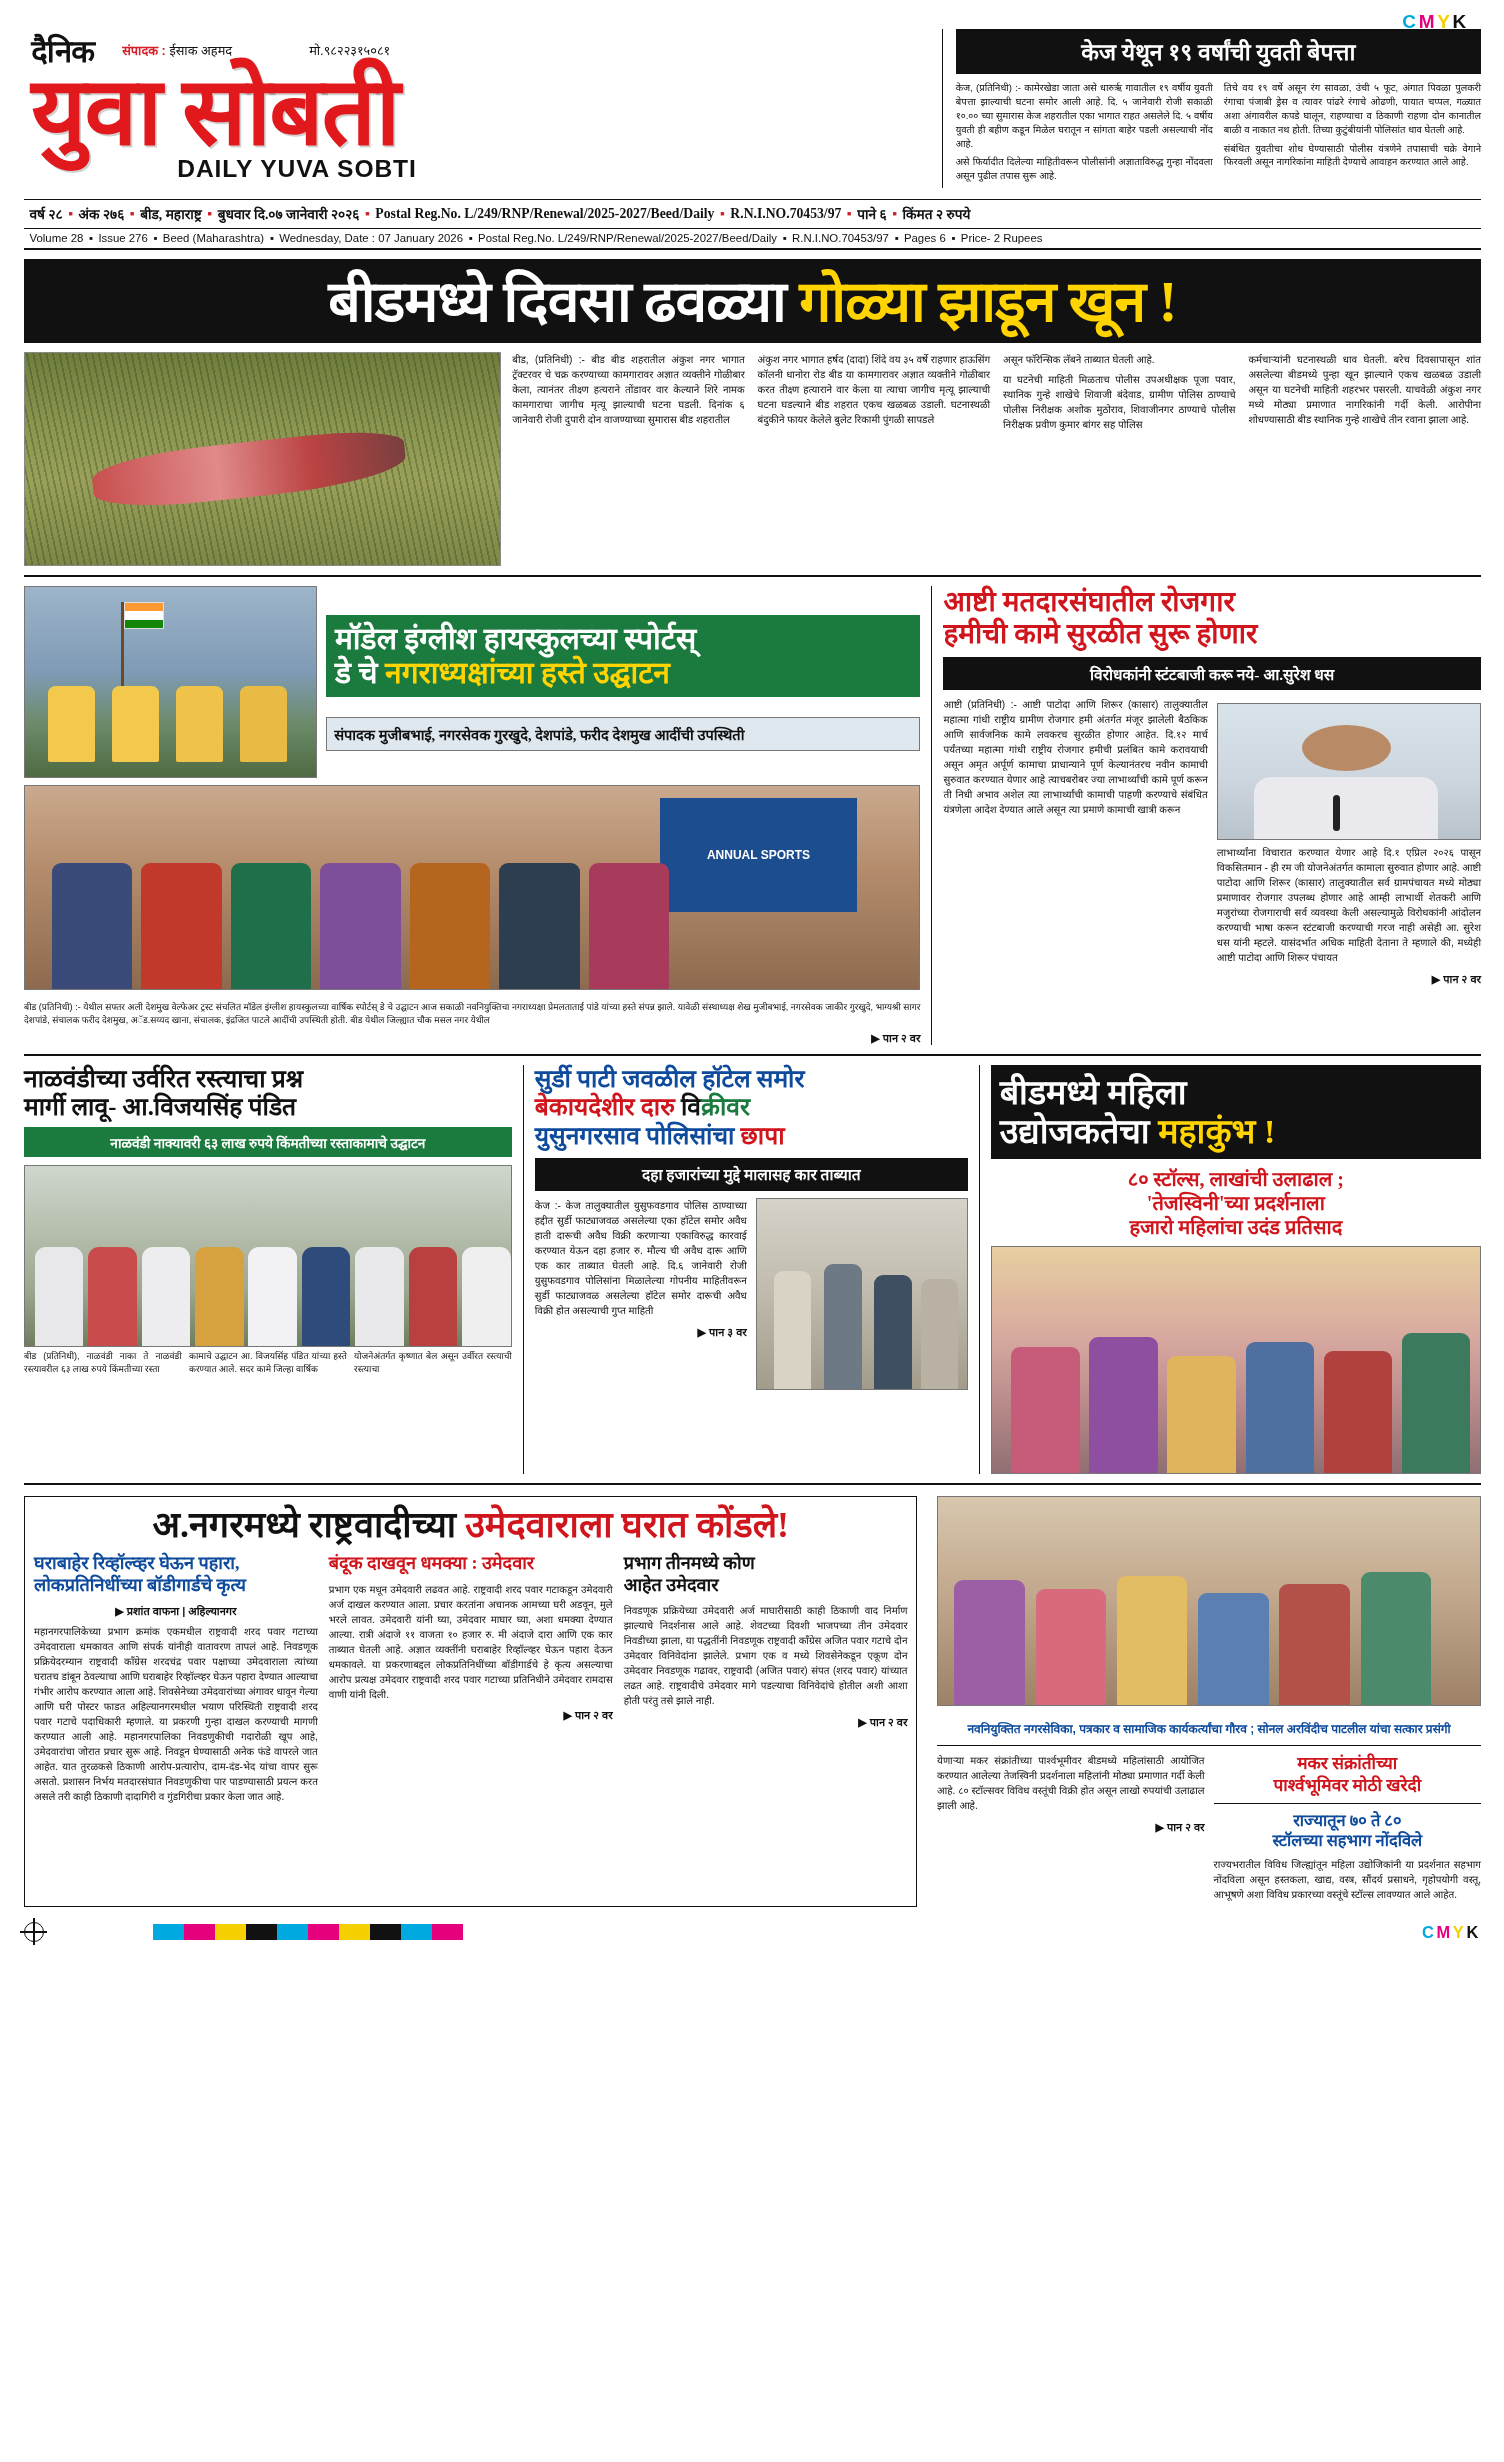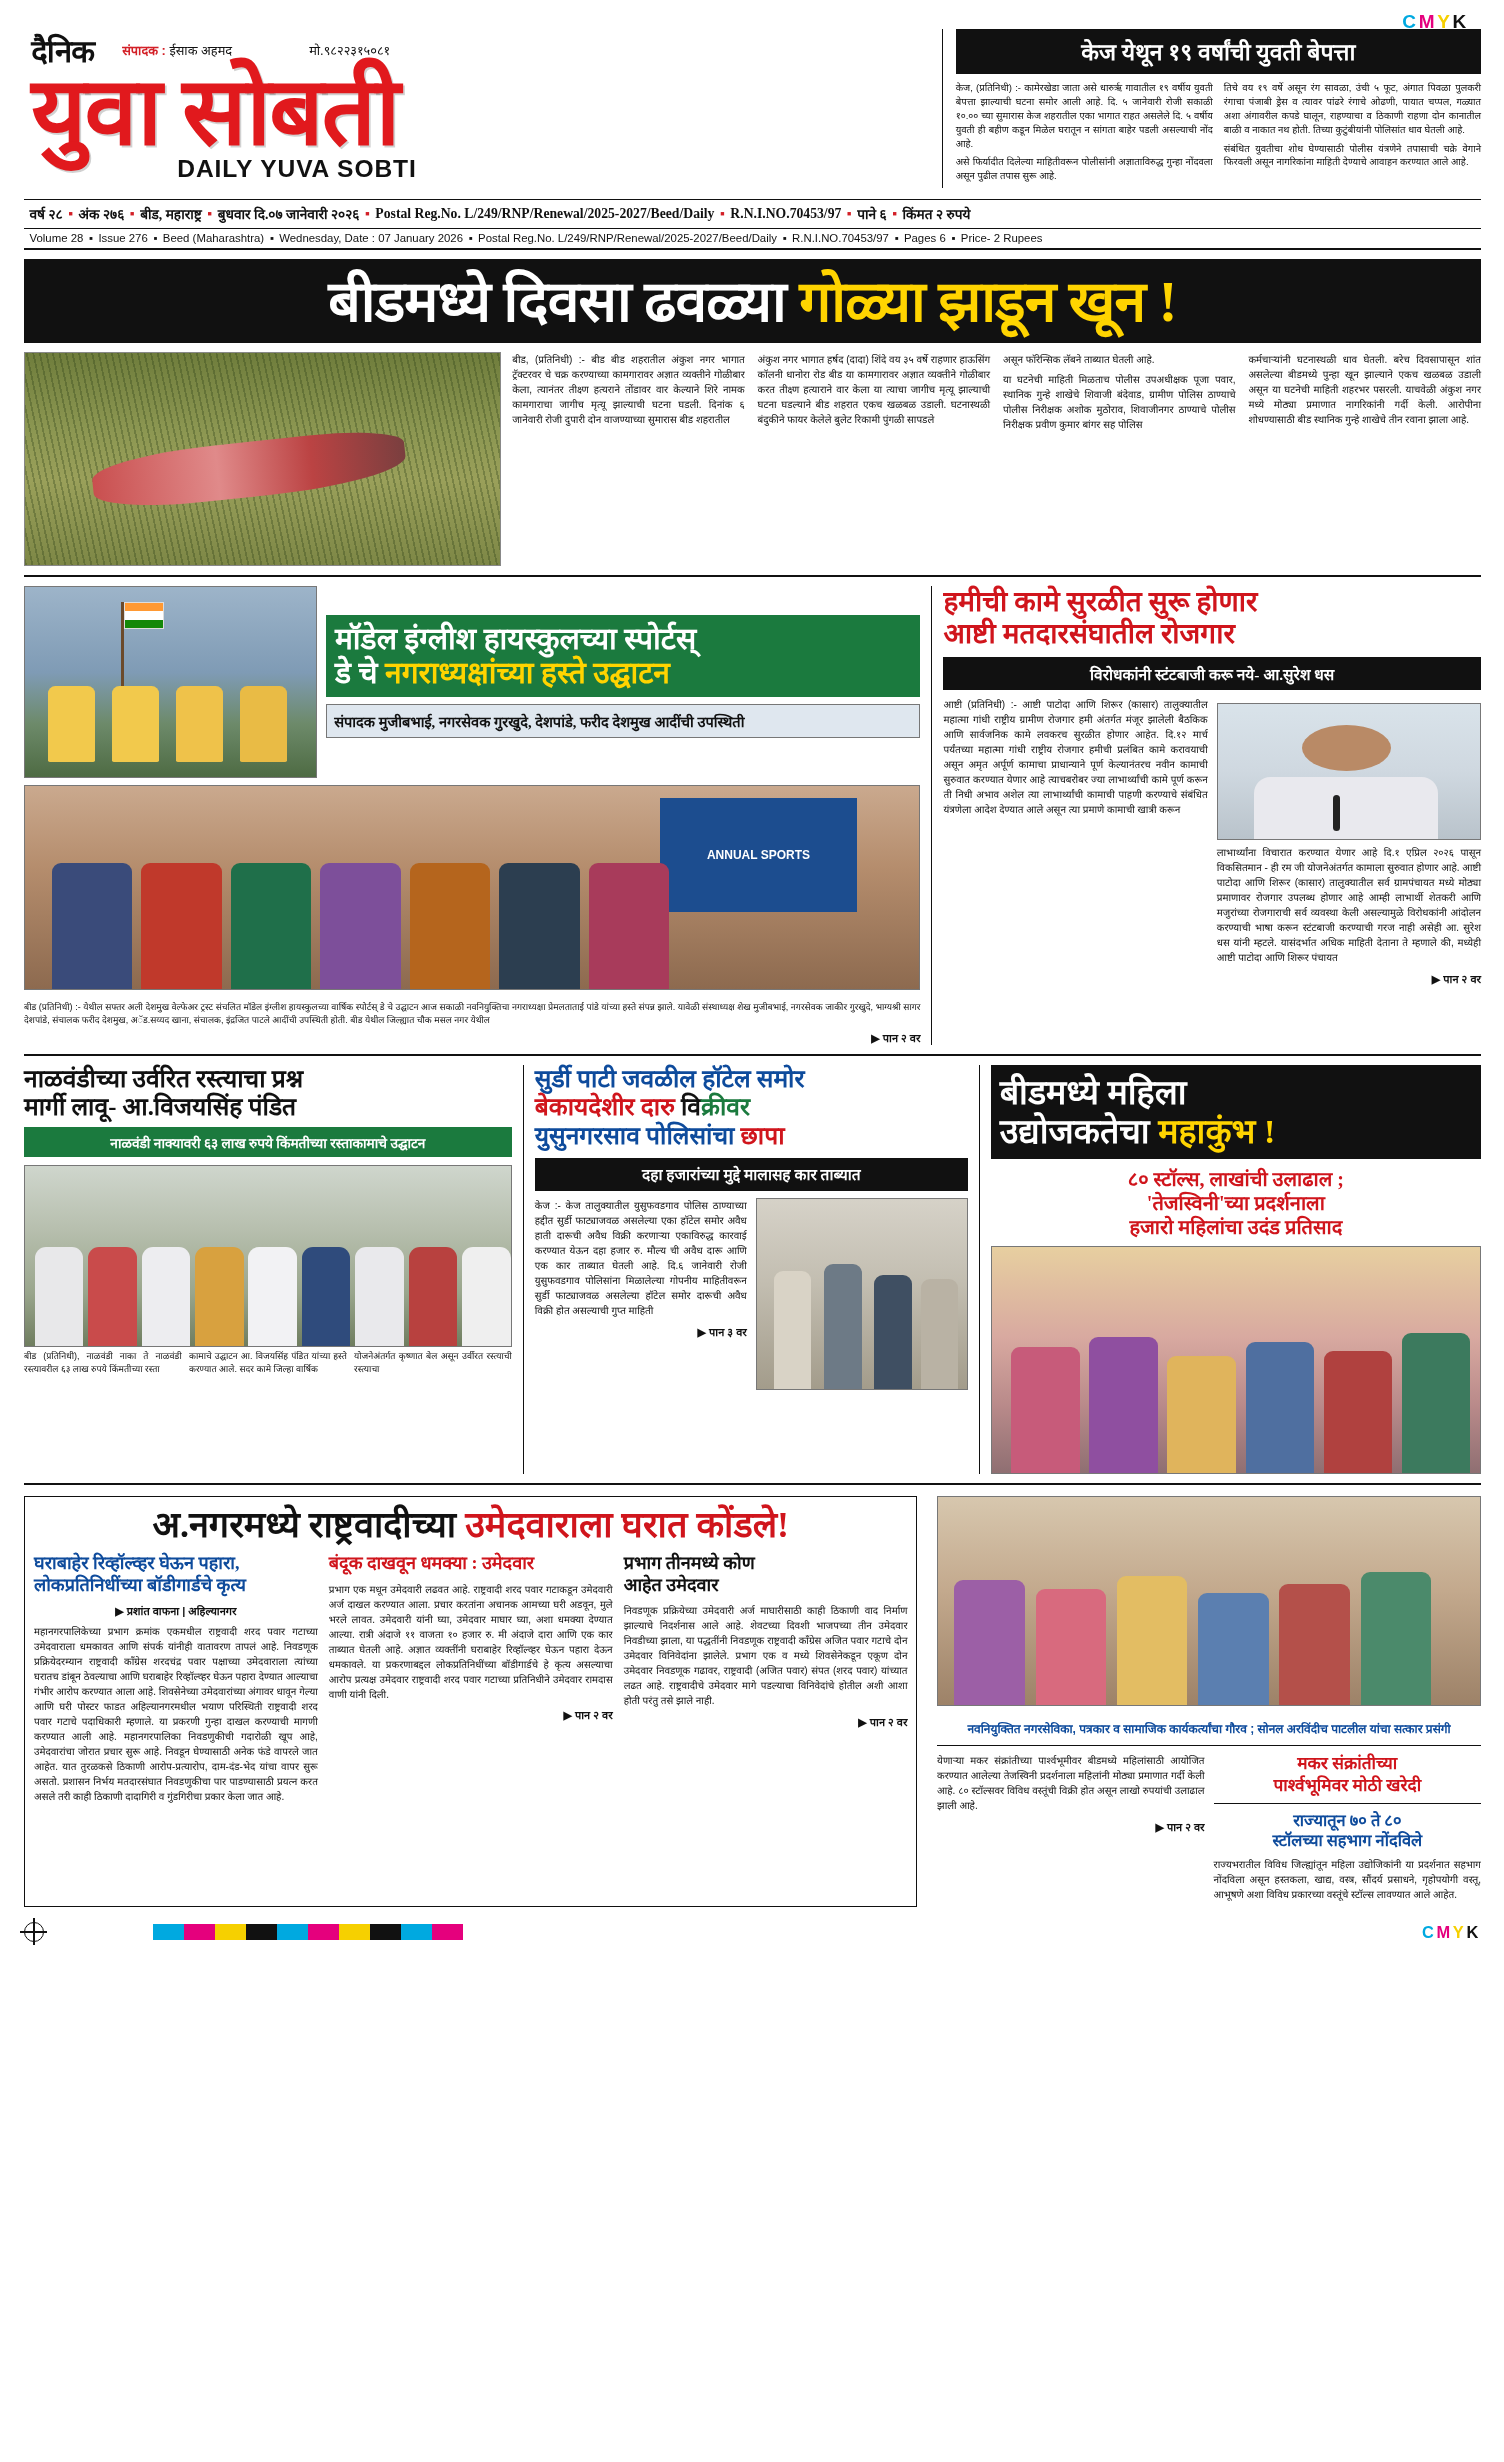--- a/index.html
+++ b/index.html
@@ -275,21 +275,21 @@
   }
   .sec2-photo1 .k1 { left: 8%; }
   .sec2-photo1 .k2 { left: 30%; background: #f2c94c; }
   .sec2-photo1 .k3 { left: 52%; background: #efc24a; }
   .sec2-photo1 .k4 { left: 74%; background: #e9bb45; }
 
   .sec2-headbox { width: 67%; }
   .sec2-subbar {
     background: #dfe7ef;
     border: 0.9px solid #777;
-    margin-top: 7px;
+    margin-top: 20px;
     font-family: "Liberation Serif", serif;
     font-weight: bold;
     font-size: 14.6px;
     padding: 6.4px 7.3px;
     color: #111;
   }
   .sec2-photo2 {
     width: 100%;
     height: 205px;
     border: 0.9px solid #777;
@@ -607,22 +607,22 @@
       <div class="row" style="margin-top:7.3px;">
         <div style="flex:1;">
           <div class="caption">बीड (प्रतिनिधी) :- येथील सफ्तर अली देशमुख वेल्फेअर ट्रस्ट संचलित मॉडेल इंग्लीश हायस्कुलच्या वार्षिक स्पोर्टस् डे चे उद्घाटन आज सकाळी नवनियुक्तिचा नगराध्यक्षा प्रेमलताताई पांडे यांच्या हस्ते संपन्न झाले. यावेळी संस्थाध्यक्ष शेख मुजीबभाई, नगरसेवक जाकीर गुरखुदे, भाग्यश्री सागर देशपांडे, संचालक फरीद देशमुख, अॅड.सय्यद खाना, संचालक, इंद्रजित पाटले आदींची उपस्थिती होती. बीड येथील जिल्ह्यात चौक मसल नगर येथील</div>
           <div class="more">▶ पान २ वर</div>
         </div>
       </div>
     </div>
 
     <div class="sec2-right">
       <div class="redhead">
+        <div>आष्टी मतदारसंघातील रोजगार</div>
         <div>हमीची कामे सुरळीत सुरू होणार</div>
-        <div>आष्टी मतदारसंघातील रोजगार</div>
       </div>
       <div class="blackbar">विरोधकांनी स्टंटबाजी करू नये- आ.सुरेश धस</div>
       <div class="sec2-right-body">
         <div class="col body-text">
           <p>आष्टी (प्रतिनिधी) :- आष्टी पाटोदा आणि शिरूर (कासार) तालुक्यातील महात्मा गांधी राष्ट्रीय ग्रामीण रोजगार हमी अंतर्गत मंजूर झालेली बैठकिक आणि सार्वजनिक कामे लवकरच सुरळीत होणार आहेत. दि.१२ मार्च पर्यंतच्या महात्मा गांधी राष्ट्रीय रोजगार हमीची प्रलंबित कामे करावयाची असून अमृत अर्पूर्ण कामाचा प्राधान्याने पूर्ण केल्यानंतरच नवीन कामाची सुरुवात करण्यात येणार आहे त्याचबरोबर ज्या लाभार्थ्यांची कामे पूर्ण करून ती निधी अभाव अशेल त्या लाभार्थ्यांची कामाची पाहणी करण्याचे संबंधित यंत्रणेला आदेश देण्यात आले असून त्या प्रमाणे कामाची खात्री करून</p>
         </div>
         <div class="col">
           <div class="speaker-photo">
             <div class="head"></div>
             <div class="torso"></div>

